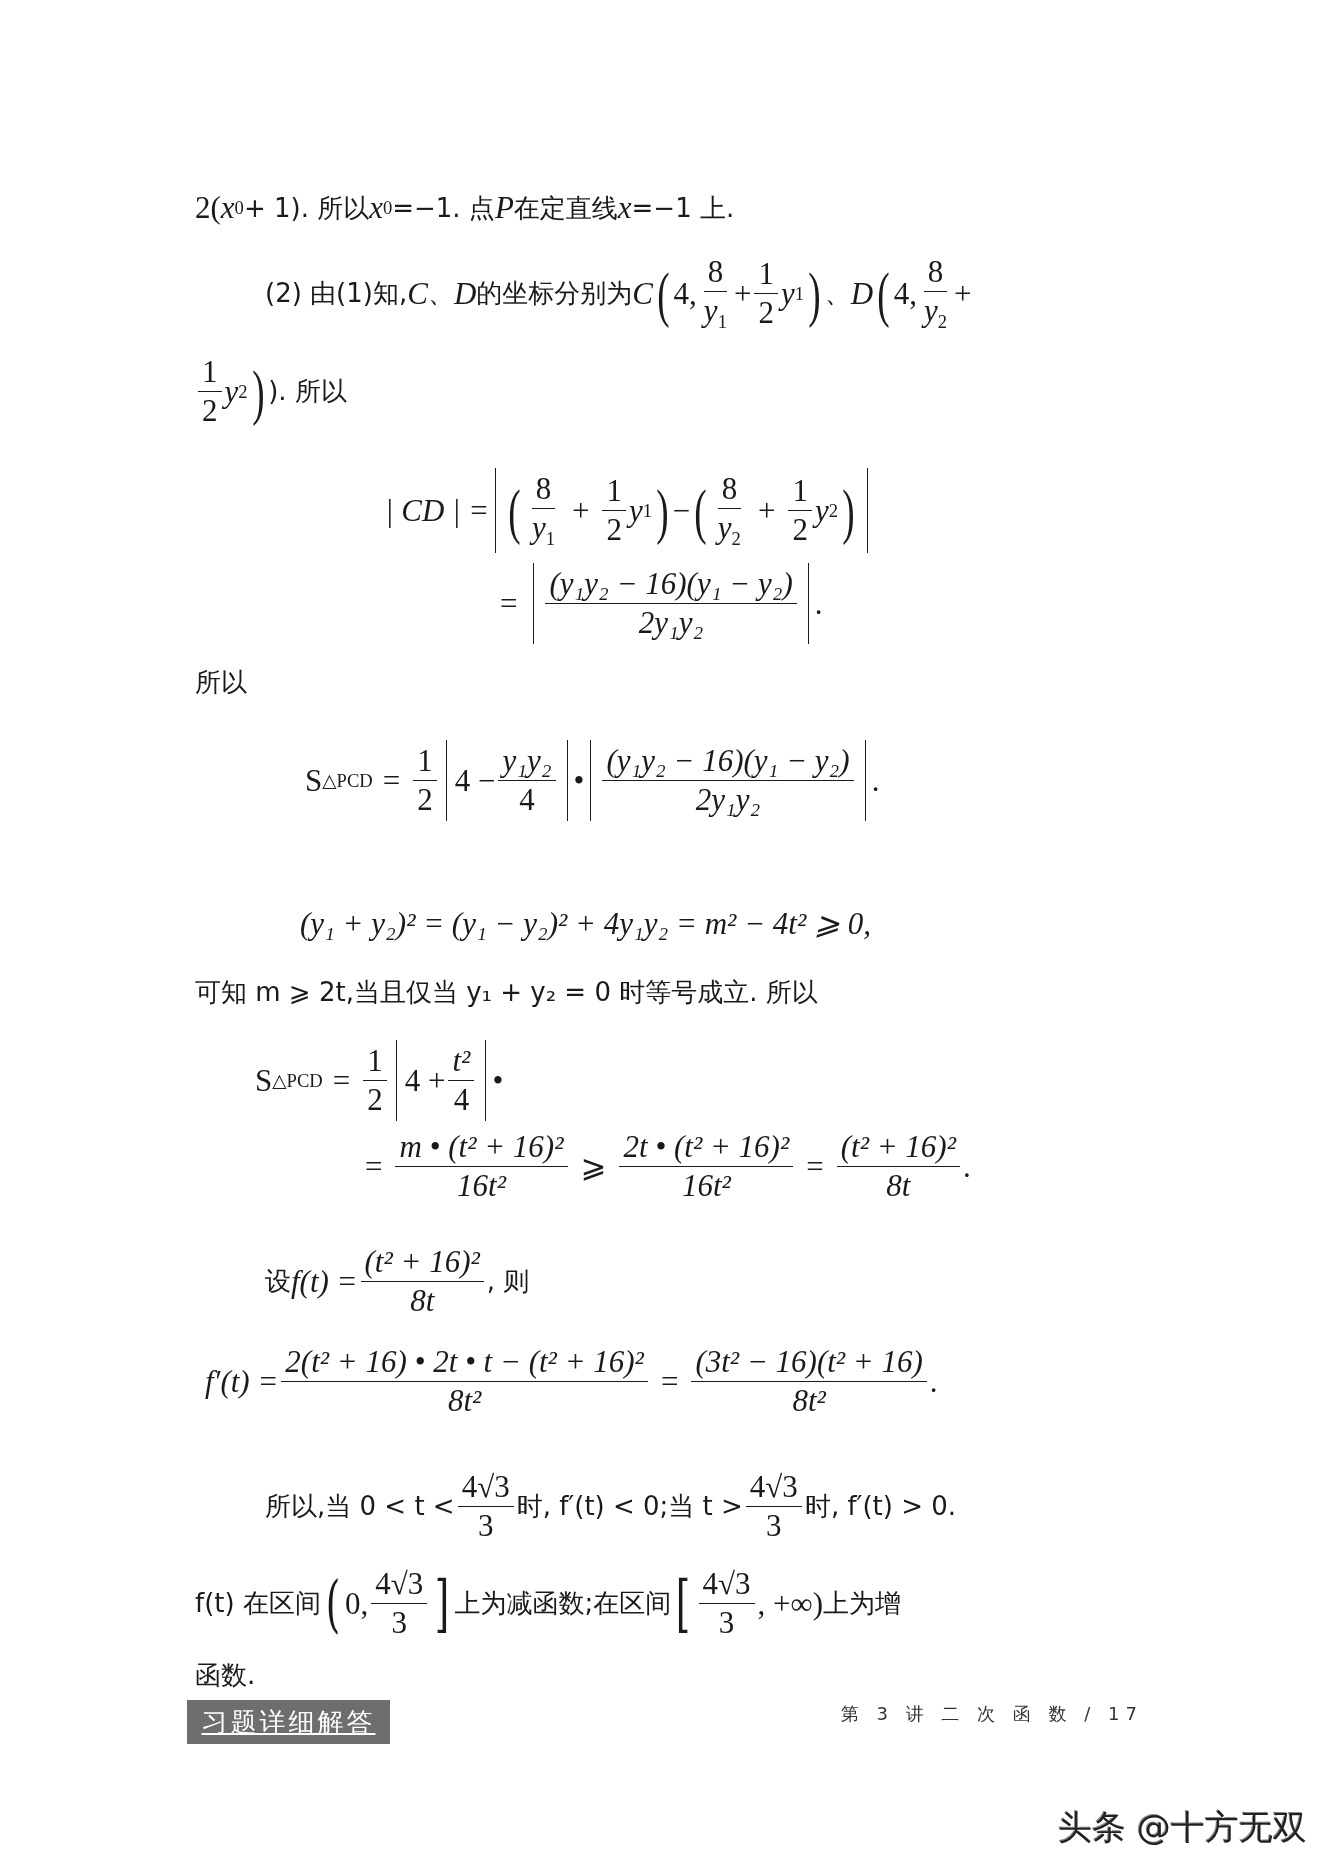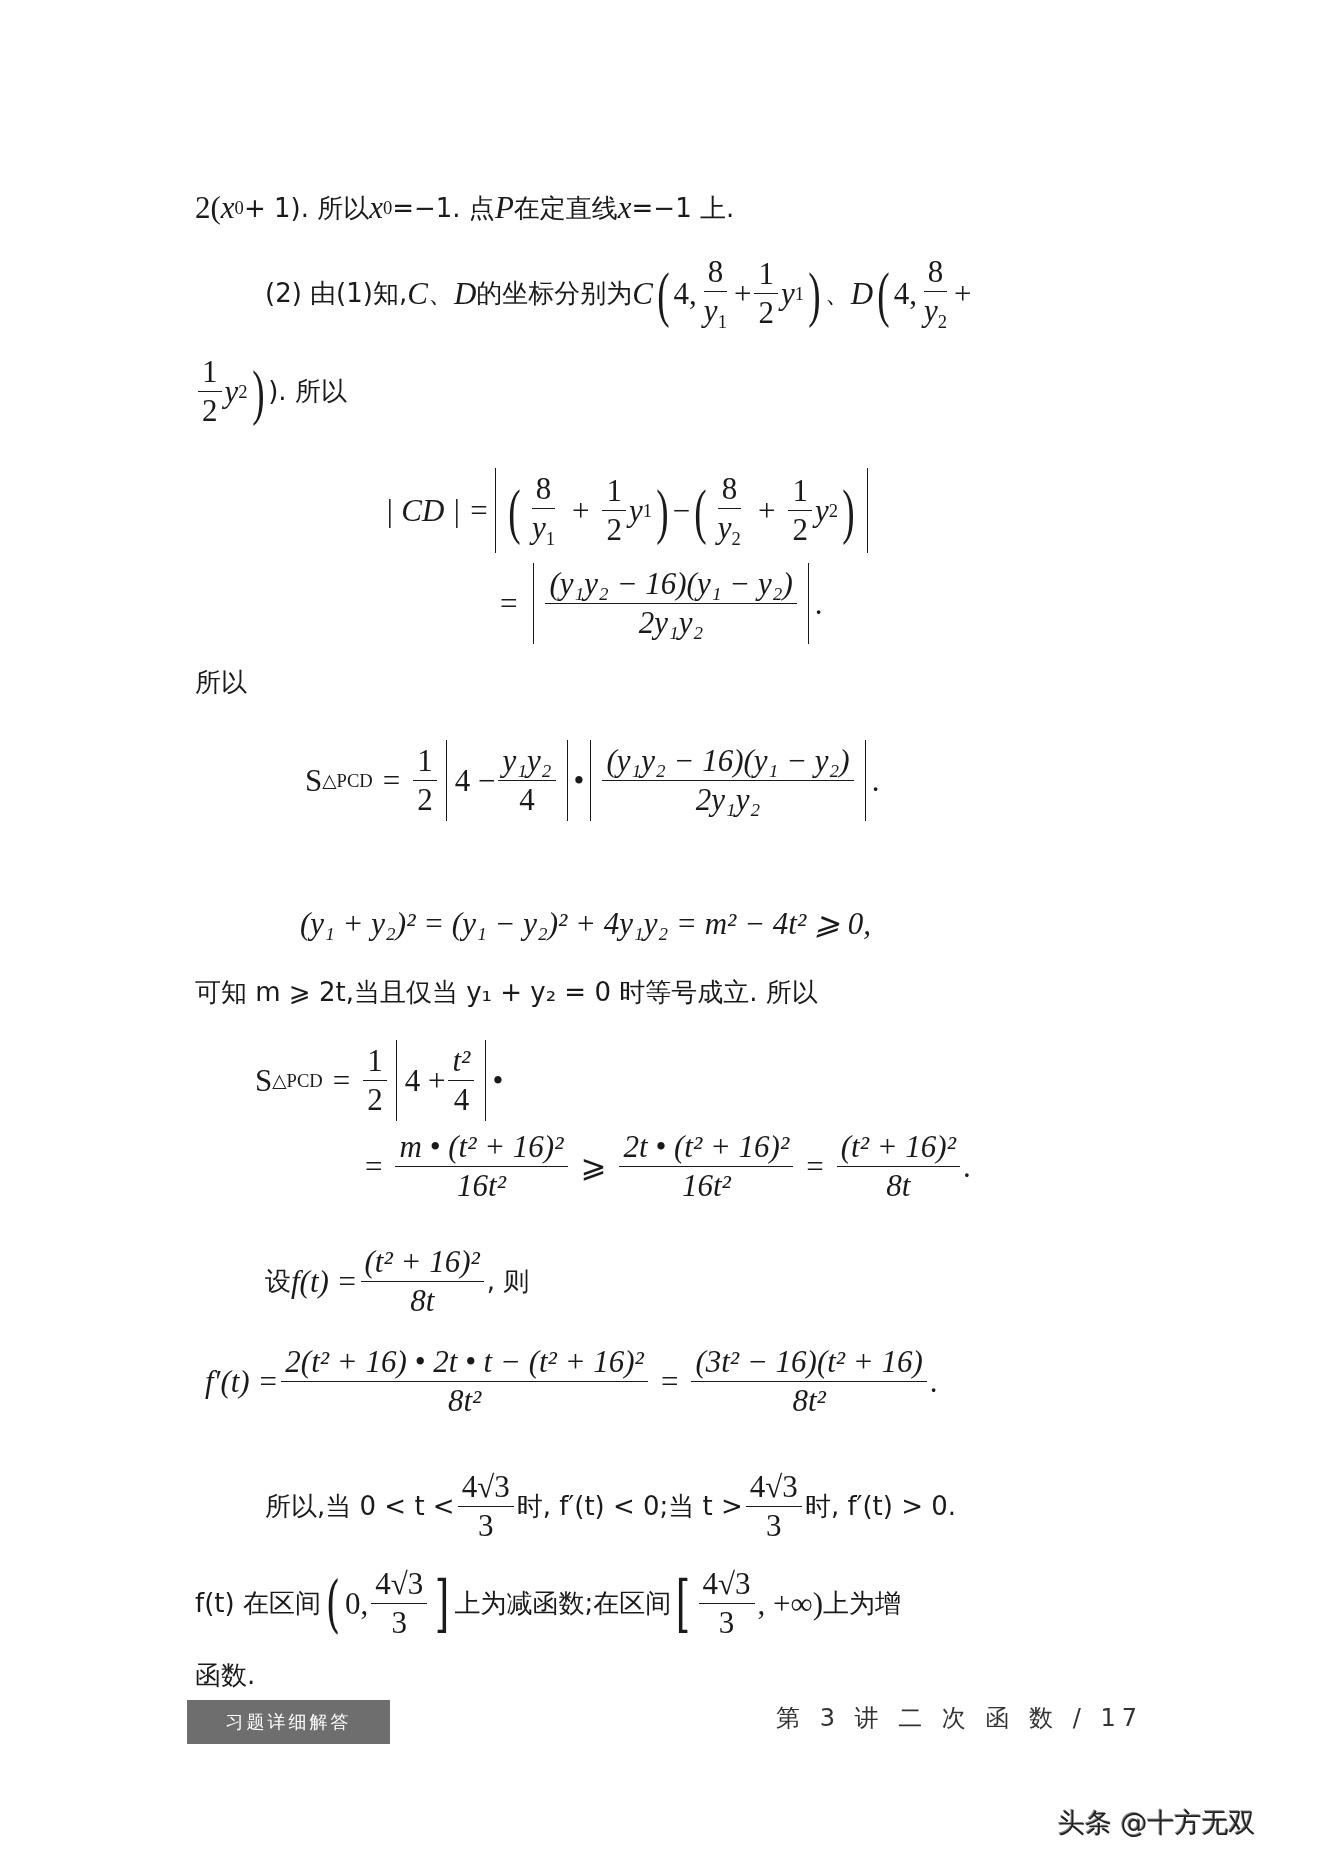--- a/index.html
+++ b/index.html
@@ -11,26 +11,26 @@
   .r { font-family: "Liberation Serif", "DejaVu Serif", serif; font-style: normal; }
   .cn { font-family: "DejaVu Sans", "Liberation Sans", sans-serif; font-size: 26px; }
   sub { font-size: 0.6em; vertical-align: -0.35em; font-style: normal; }
   .frac { display: inline-flex; flex-direction: column; align-items: center; vertical-align: middle; margin: 0 3px; }
   .frac > .num { padding: 0 4px 2px 4px; border-bottom: 1.6px solid #1a1a1a; text-align: center; line-height: 1.1; }
   .frac > .den { padding: 2px 4px 0 4px; text-align: center; line-height: 1.1; }
   .abs { display: inline-flex; align-items: center; border-left: 1.6px solid #1a1a1a; border-right: 1.6px solid #1a1a1a; padding: 4px 8px; margin: 0 6px; }
   .bigp { font-size: 62px; font-weight: 200; line-height: 1; transform: scaleX(0.6); display: inline-block; }
   .op { margin: 0 10px; font-style: normal; }
   .footer-badge { position: absolute; left: 187px; top: 1700px; width: 203px; height: 44px; background: #6e6e6e;
-                  color: #ffffff; font-family: "DejaVu Sans", sans-serif; font-size: 18px; letter-spacing: 3px;
-                  display: flex; align-items: center; justify-content: center; }
+                  color: #ffffff; font-family: "DejaVu Sans", sans-serif; font-size: 26px; letter-spacing: 3px;
+                  display: flex; align-items: center; justify-content: center; text-decoration: underline; }
   .footer-right { position: absolute; right: 190px; top: 1702px; font-family: "DejaVu Sans", sans-serif;
-                  font-size: 24px; color: #333333; letter-spacing: 6px; }
+                  font-size: 18px; color: #333333; letter-spacing: 6px; }
   .watermark { position: absolute; left: 1058px; top: 1805px; font-family: "DejaVu Sans", sans-serif;
-               font-size: 27px; color: #222222; text-shadow: 1px 1px 1px #ffffff, -1px -1px 0 #888; }
+               font-size: 34px; color: #222222; text-shadow: 1px 1px 1px #ffffff, -1px -1px 0 #888; }
 </style>
 </head>
 <body>
 
 <div class="page">
 
   <div class="line r" style="left:195px; top:190px;">
     <span>2(</span>
       <span class="m">x</span>
       <sub>0</sub>

